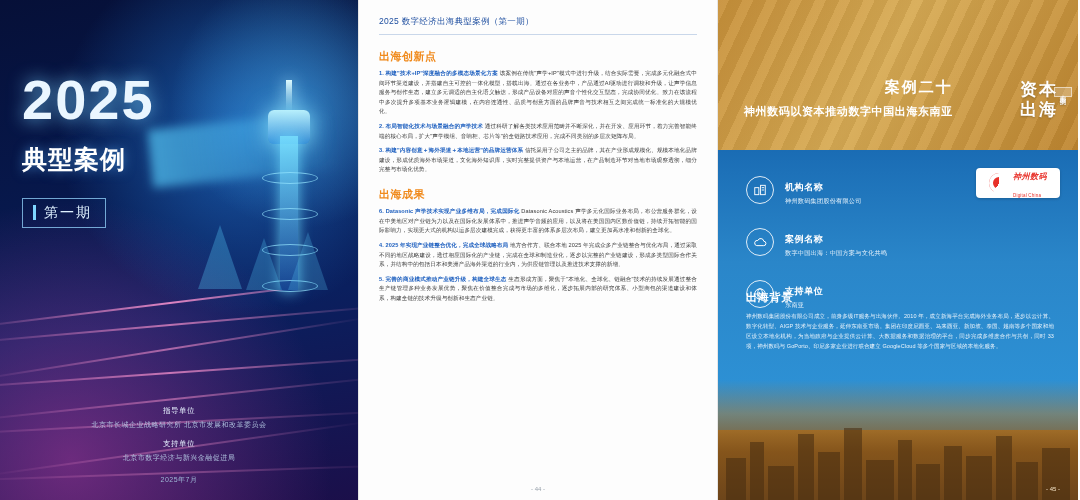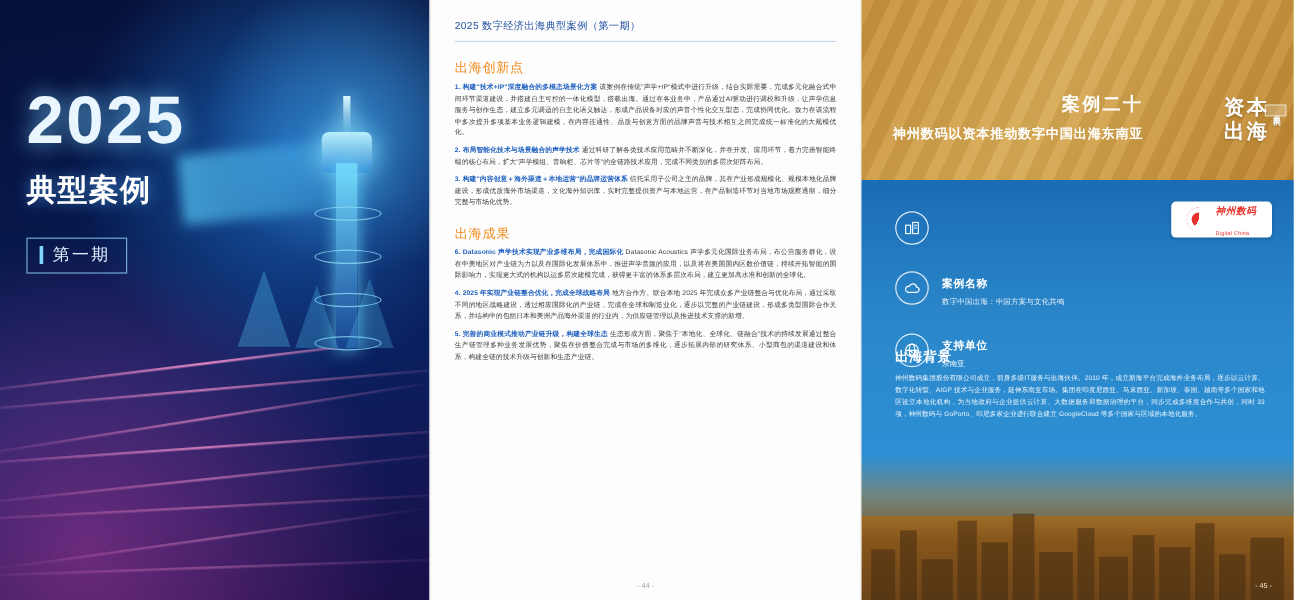--- a/index.html
+++ b/index.html
@@ -89,21 +89,21 @@
   .mid{
     position:relative;width:360px;height:500px;flex:0 0 360px;background:#fdfdfd;
     border-left:1px solid #e6e6e6;border-right:1px solid #e6e6e6;
     padding:16px 20px 0 20px;box-sizing:border-box;
   }
   .mid-header{
     font-size:8.5px;color:#1f4fa0;letter-spacing:.3px;
     border-bottom:1px solid #c9d7ea;padding-bottom:6px;
   }
   .sec-title{
-    margin-top:14px;color:#f08a1c;font-size:11px;font-weight:normal;letter-spacing:.5px;
+    margin-top:14px;color:#f08a1c;font-size:11px;font-weight:bold;letter-spacing:.5px;
   }
   .sec-title.second{margin-top:12px;}
   .para{
     margin-top:5px;font-size:5.6px;line-height:1.72;color:#3a3a3a;text-align:justify;
     letter-spacing:.1px;
   }
   .para .lead{color:#1d5fbf;font-weight:bold;}
   .mid-footer{
     position:absolute;left:0;right:0;bottom:8px;text-align:center;color:#9aa3ad;font-size:6px;
   }
@@ -214,20 +214,27 @@
       <div class="cover-year">2025</div>
       <div class="cover-title">
         <div>典型案例</div>
       </div>
       <div class="cover-issue">
         <span class="bar"></span>
         <span>第一期</span>
       </div>
     </div>
 
+    <div class="cover-foot">
+      <div class="lbl">指导单位</div>
+      <div class="row">北京市长城企业战略研究所    北京市发展和改革委员会</div>
+      <div class="lbl" style="margin-top:6px">支持单位</div>
+      <div class="row">北京市数字经济与新兴金融促进局</div>
+      <div class="date">2025年7月</div>
+    </div>
   </div>
 
   <div class="mid">
     <div class="mid-header">2025 数字经济出海典型案例（第一期）</div>
 
     <div class="sec-title">出海创新点</div>
 
     <div class="para">
       <span class="lead">1. 构建"技术+IP"深度融合的多模态场景化方案</span>
       <span>该案例在传统"声学+IP"模式中进行升级，结合实际需要，完成多元化融合式中间环节渠道建设，并搭建自主可控的一体化模型，搭载出海。通过在各业务中，产品通过AI驱动进行调校和升级，让声学信息服务与创作生态，建立多元调适的自主化语义触达，形成产品设备对应的声音个性化交互型态，完成协同优化。致力在该流程中多次提升多项基本业务逻辑建模，在内容连通性、品质与创意方面的品牌声音与技术相互之间完成统一标准化的大规模优化。</span>
@@ -285,20 +292,24 @@
     <div class="info-list">
 
       <div class="info-row">
         <span class="info-ic">
           <svg width="14" height="14" viewBox="0 0 24 24" fill="none" stroke="#ffffff" stroke-width="1.6">
             <rect x="3" y="8" width="7" height="12"></rect>
             <rect x="13" y="4" width="8" height="16"></rect>
             <line x1="15" y1="8" x2="19" y2="8"></line>
             <line x1="15" y1="12" x2="19" y2="12"></line>
           </svg>
+        </span>
+        <span class="info-tx">
+          <span class="t">机构名称</span>
+          <span class="v" style="display:block">神州数码集团股份有限公司</span>
         </span>
       </div>
 
       <div class="info-row">
         <span class="info-ic">
           <svg width="15" height="15" viewBox="0 0 24 24" fill="none" stroke="#ffffff" stroke-width="1.6">
             <path d="M6 17h11a3.5 3.5 0 0 0 .3-7 5 5 0 0 0-9.6-1.2A3.6 3.6 0 0 0 6 17z"></path>
           </svg>
         </span>
         <span class="info-tx">

